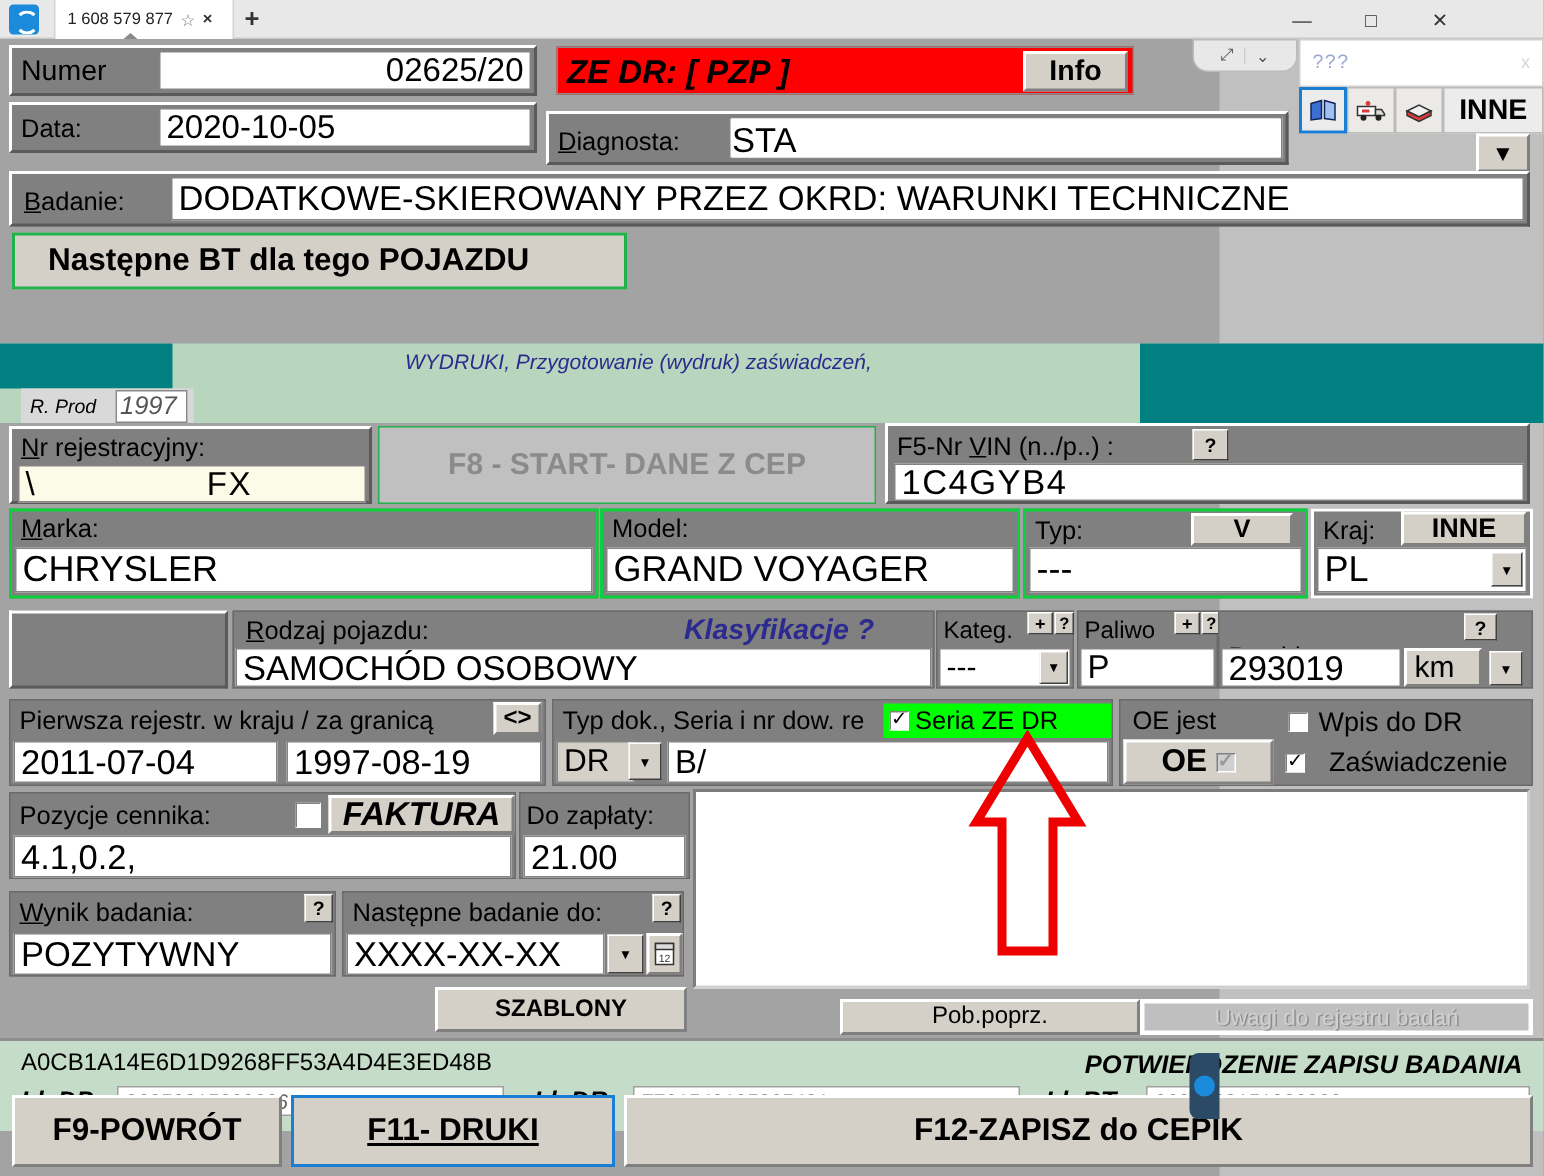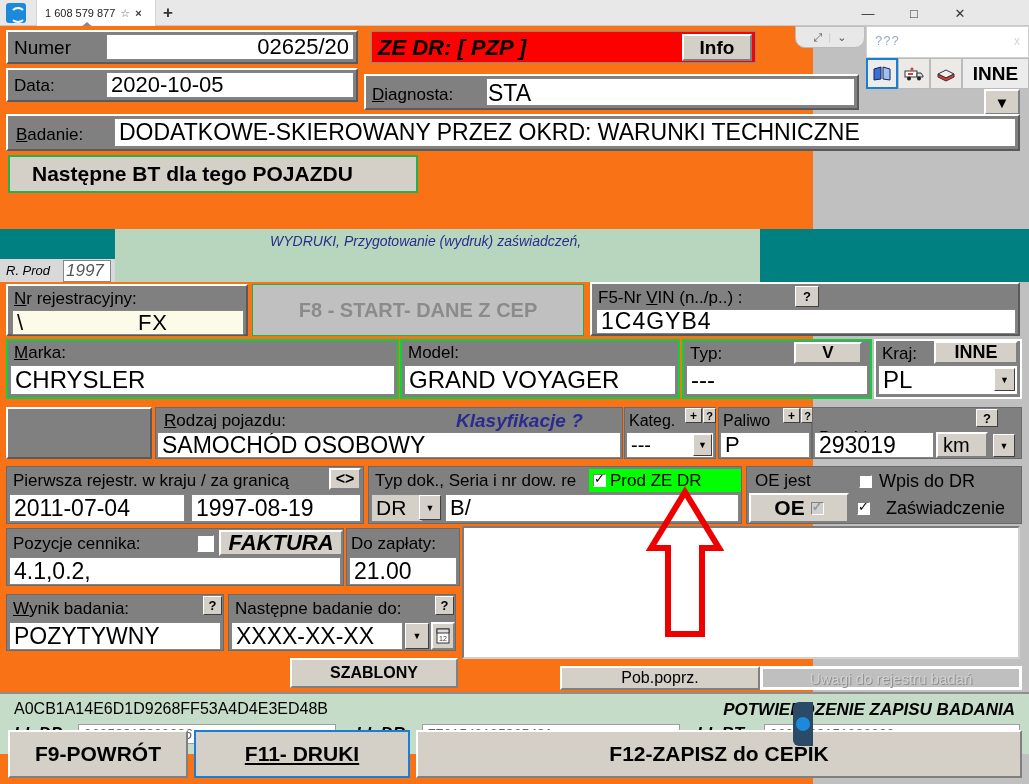--- a/index.html
+++ b/index.html
@@ -42,21 +42,21 @@
     position:absolute; left:163px; top:4px; font-size:17px; color:#333;
     font-weight:bold; line-height:18px;
   }
   .wbtn{ position:absolute; top:0; width:46px; height:26px;
     display:flex; align-items:center; justify-content:center;
     font-size:13px; color:#333; }
   #w-min{ right:138px; } #w-max{ right:92px; } #w-close{ right:46px; }
   
   #app{
     position:absolute; left:0; top:26px; width:813px; height:758px;
-    background:#f97316;
+    background:#a3a3a3;
   }
   
   .inp{
     background:#fff; border:1px solid #848484;
     font-size:20px; color:#000; padding:0 4px;
     display:flex; align-items:center; overflow:hidden; white-space:nowrap;
   }
   .fieldbox{ position:absolute; background:#808080; border:2px solid; border-color:#fff #5a5a5a #5a5a5a #fff; }
   .fieldlabel{ position:absolute; font-size:15px; color:#000; white-space:nowrap; }
   .u{ text-decoration:underline; }
@@ -169,21 +169,21 @@
 
   <div class="fieldbox" style="left:6px;top:88px;width:1014px;height:37px;">
     <div class="fieldlabel" style="left:8px;top:9px;font-size:17px;"><span class="u">B</span>adanie:</div>
     <div class="inp" style="position:absolute;left:106px;top:2px;width:902px;height:29px;font-size:23px;">DODATKOWE-SKIEROWANY PRZEZ OKRD: WARUNKI TECHNICZNE</div>
   </div>
 
   <div style="position:absolute;left:8px;top:129px;width:410px;height:38px;background:#d4d0c8;border:2px solid #22b14c;display:flex;align-items:center;padding-left:22px;font-size:21px;font-weight:bold;">Następne BT dla tego POJAZDU</div>
 
   <div style="position:absolute;left:0px;top:203px;width:1029px;height:53px;background:#b8d6bd;">
     <div style="position:absolute;left:0;top:0;width:115px;height:30px;background:#008080;"></div>
-    <div style="position:absolute;left:0;top:30px;width:115px;height:23px;background:#d9d9d9;">
+    <div style="position:absolute;left:14px;top:30px;width:115px;height:23px;background:#d9d9d9;">
       <span style="position:absolute;left:6px;top:4px;font-size:13px;font-style:italic;">R. Prod</span>
       <span style="position:absolute;left:63px;top:1px;width:48px;height:22px;background:#fff;border:1px solid #888;font-size:17px;font-style:italic;color:#555;padding-left:2px;">1997</span>
     </div>
     <div style="position:absolute;left:270px;top:4px;font-size:14px;font-style:italic;color:#2b2b8f;">WYDRUKI, Przygotowanie (wydruk) zaświadczeń,</div>
     <div style="position:absolute;left:760px;top:0;width:269px;height:53px;background:#008080;"></div>
   </div>
 
   <div class="fieldbox" style="left:6px;top:258px;width:242px;height:52px;">
     <div class="fieldlabel" style="left:6px;top:3px;font-size:17px;"><span class="u">N</span>r rejestracyjny:</div>
     <div class="inp" style="position:absolute;left:4px;top:24px;width:232px;height:25px;background:#fbfbe8;font-size:22px;letter-spacing:1px;white-space:pre;">\                FX</div>
@@ -256,21 +256,21 @@
 
   <div style="position:absolute;left:368px;top:440px;width:374px;height:58px;background:#808080;border:1px solid #6a6a6a;">
     <div class="fieldlabel" style="left:6px;top:4px;font-size:17px;">Typ dok., Seria i nr dow. re</div>
     <div class="inp" style="position:absolute;left:2px;top:27px;width:52px;height:28px;font-size:21px;background:#d4d0c8;">DR</div>
     <div class="combo-arrow" style="left:50px;top:28px;width:22px;height:25px;">▼</div>
     <div class="inp" style="position:absolute;left:76px;top:27px;width:294px;height:28px;font-size:22px;">B/</div>
   </div>
 
   <div style="position:absolute;left:589px;top:443px;width:152px;height:23px;background:#00ff00;display:flex;align-items:center;gap:4px;padding-left:4px;">
     <span class="cbx on"></span>
-    <span style="font-size:17px;">Prod ZE DR</span>
+    <span style="font-size:17px;">Seria ZE DR</span>
   </div>
 
   <div style="position:absolute;left:746px;top:440px;width:276px;height:58px;background:#808080;border:1px solid #6a6a6a;">
     <div class="fieldlabel" style="left:8px;top:4px;font-size:17px;">OE jest</div>
     <div class="btn3d" style="position:absolute;left:2px;top:26px;width:100px;height:30px;font-size:21px;font-weight:bold;gap:6px;">
       <span>OE</span>
       <span class="cbx on dim"></span>
     </div>
     <div style="position:absolute;left:112px;top:4px;display:flex;align-items:center;gap:7px;">
       <span class="cbx"></span>

